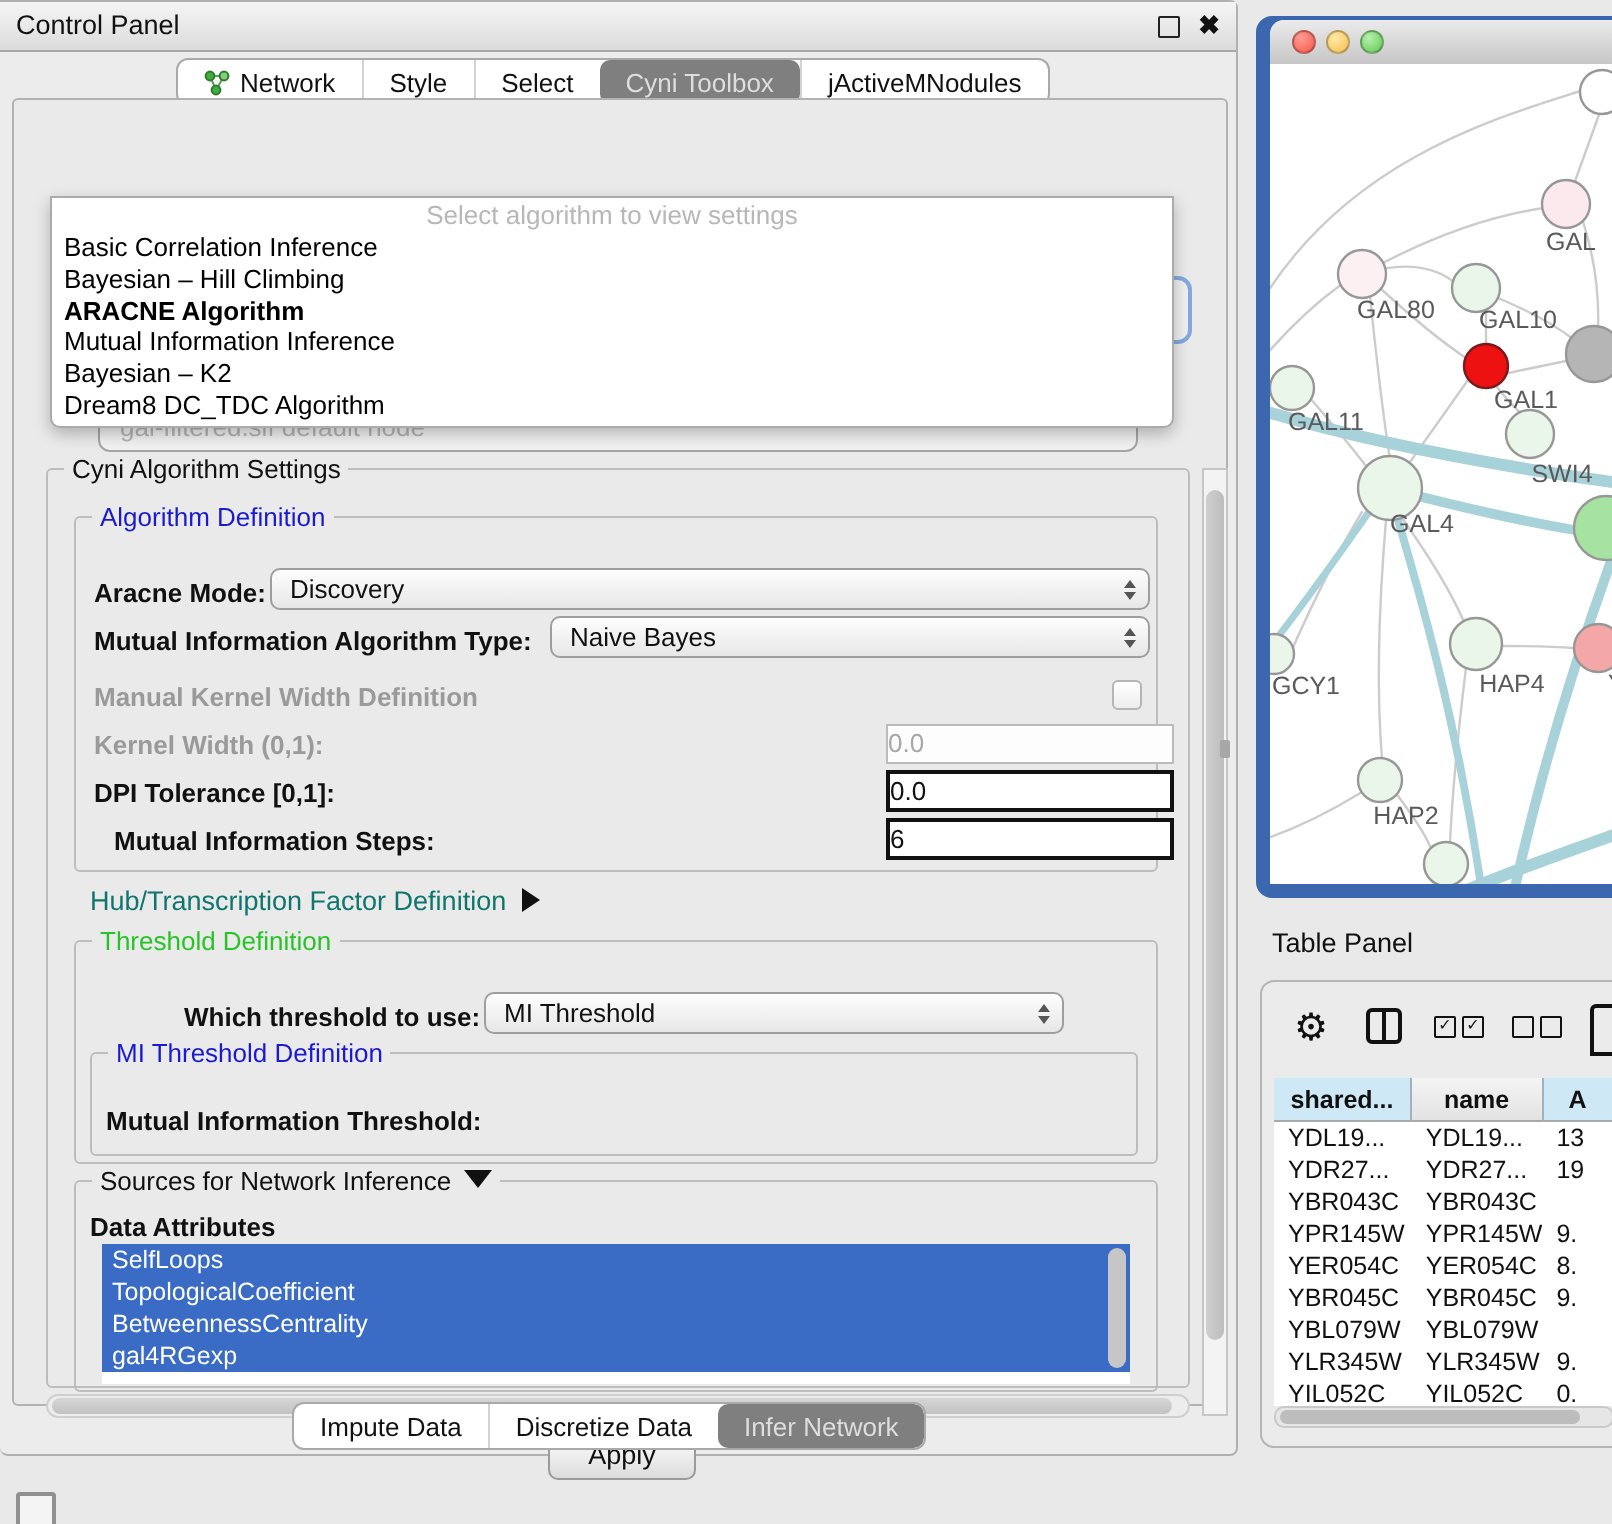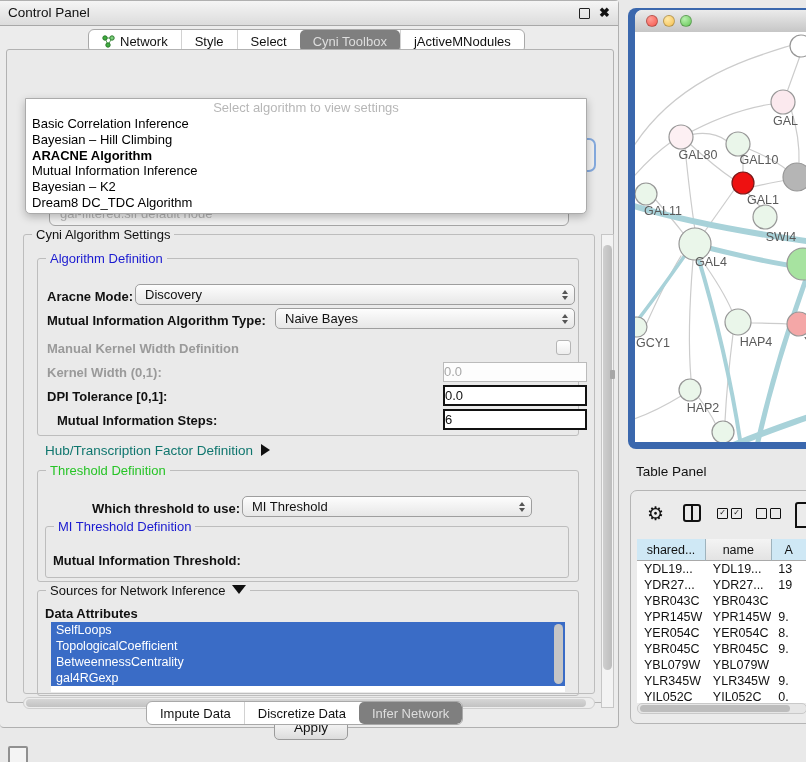--- a/index.html
+++ b/index.html
@@ -103,21 +103,21 @@
   .tb-toolbar{position:absolute;left:0;top:0;width:100%;height:46px;}
   .gear-ic{position:absolute;left:16px;top:11px;font-size:19px;color:#111;}
   .split-ic{position:absolute;left:52px;top:13px;width:18px;height:18px;border:2px solid #111;border-radius:3px;box-sizing:border-box;}
   .split-ic::after{content:"";position:absolute;left:6px;top:0;width:2px;height:100%;background:#111;}
   .cbpair{position:absolute;top:17px;display:flex;gap:3px;}
   .mini-cb{width:9px;height:9px;border:1.5px solid #111;border-radius:1px;font-size:8px;line-height:8px;text-align:center;color:#111;box-sizing:content-box;}
   .partial-ic{position:absolute;left:164px;top:11px;width:20px;height:22px;border:2px solid #111;border-radius:3px 0 0 0;}
   .table-area{position:absolute;left:6px;top:48px;width:170px;height:164px;background:#fff;overflow:hidden;}
   .t-header{display:flex;height:22px;}
   .t-hcell{box-sizing:border-box;border-right:1px solid #9fb3bd;border-bottom:1px solid #a9a9a9;font-size:12.5px;color:#111;
-    display:flex;align-items:center;justify-content:center;background:var(--table-header-blue,#cfe8f5);overflow:hidden;white-space:nowrap;}
+    display:flex;align-items:center;justify-content:center;background:var(--table-header-blue,#cfe8f5);overflow:hidden;white-space:nowrap;font-weight:bold;}
   .t-hcell.gray{background:linear-gradient(#f4f4f4,#e3e3e3);}
   .t-row{display:flex;height:16px;}
   .t-cell{box-sizing:border-box;font-size:12.5px;color:#111;line-height:16px;padding-left:7px;overflow:hidden;white-space:nowrap;}
   .t-hscroll{position:absolute;left:6px;top:212px;width:170px;height:11px;background:#e6e6e6;border:1px solid #c9c9c9;border-radius:5px;box-sizing:border-box;}
   .t-hthumb{position:absolute;left:2px;top:1px;width:150px;height:7px;background:#bdbdbd;border-radius:4px;}
 
   .mini-restore{position:absolute;left:8px;top:746px;width:16px;height:16px;border:2px solid #909090;background:#f4f4f4;border-radius:2px;}
 </style>
 </head>
 <body>

